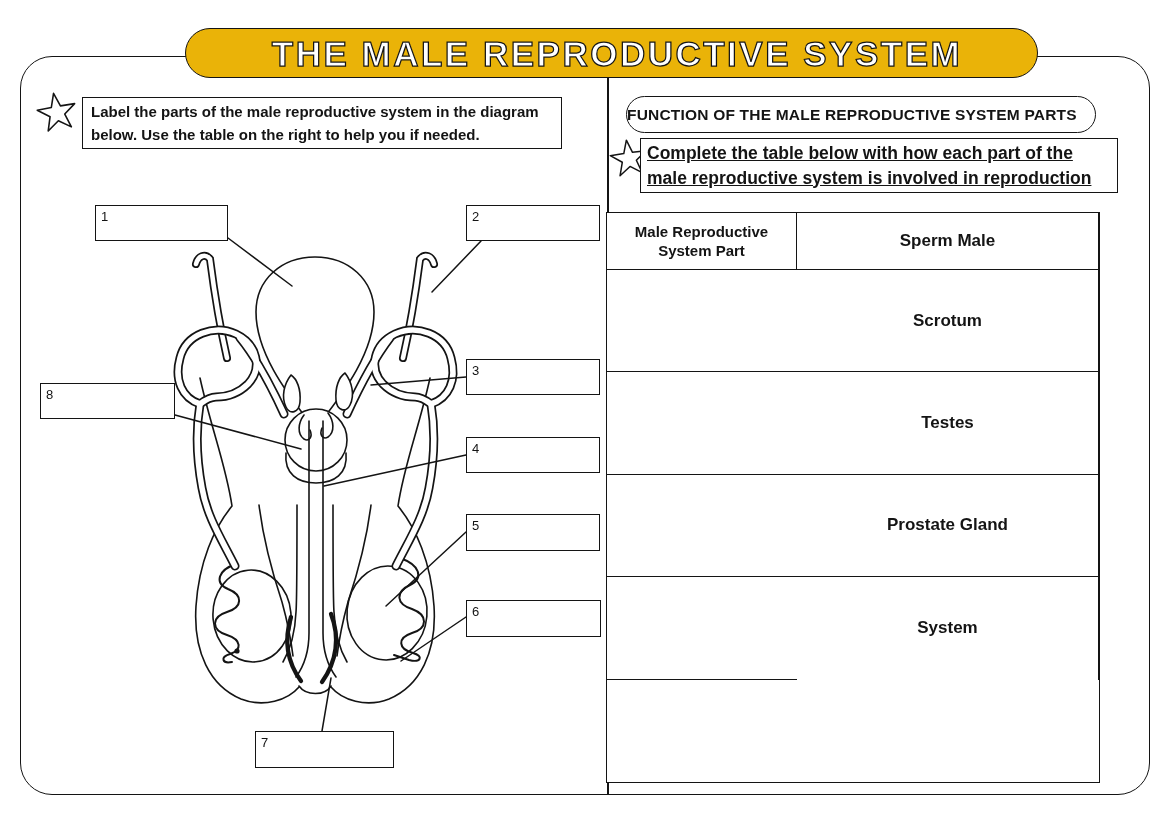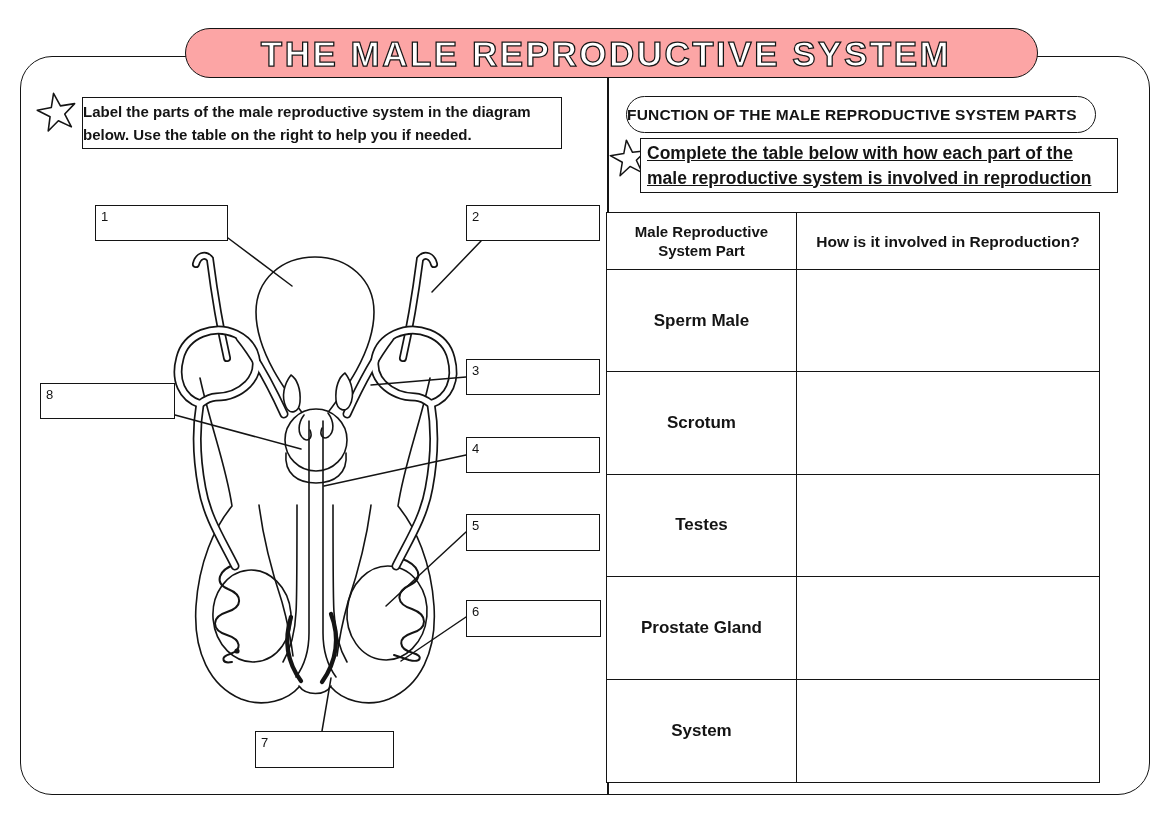--- a/index.html
+++ b/index.html
@@ -8,29 +8,29 @@
     position:relative; width:1170px; height:827px; background:#ffffff;
     font-family:"Liberation Sans","DejaVu Sans",sans-serif; color:#141414; overflow:hidden;
   }
   .outer-border {
     position:absolute; left:20px; top:56px; width:1130px; height:739px;
     border:1.7px solid #141414; border-radius:32px; background:#ffffff; z-index:1;
   }
   .divider { position:absolute; left:607px; top:70px; width:2px; height:725px; background:#141414; z-index:2; }
   .banner {
     position:absolute; left:185px; top:28px; width:853px; height:50px;
-    background:#fca5a5; border:1.6px solid #141414; border-radius:26px; z-index:3;
-    display:flex; align-items:center; justify-content:flex-start;
+    background:#eab308; border:1.6px solid #141414; border-radius:26px; z-index:3;
+    display:flex; align-items:center; justify-content:flex-end;
   }
   .banner svg { display:block; }
   .instr-box {
     position:absolute; background:#ffffff; border:1.7px solid #141414; z-index:4;
     font-weight:600; line-height:24px; display:flex; align-items:center;
   }
-  .instr-left { left:82px; top:97px; width:480px; height:52px; font-size:15px; padding:2px 0; line-height:23px; }
+  .instr-left { left:82px; top:97px; width:480px; height:52px; font-size:15px; padding:2px 8px; line-height:23px; }
   .instr-right { left:640px; top:138px; width:478px; height:55px; font-size:17.5px; padding:2px 6px; line-height:25px;text-decoration:underline; }
   .pill-header {
     position:absolute; left:626px; top:96px; width:470px; height:37px; z-index:4;
     background:#ffffff; border:1.7px solid #141414; border-radius:19px;
     display:flex; align-items:center; justify-content:flex-start;
     font-size:15.5px; font-weight:700; letter-spacing:0.2px;
   }
   .star { position:absolute; z-index:4; }
   .star-left { left:36px; top:92px; }
   .star-right { left:609px; top:139px; }
@@ -162,21 +162,20 @@
   <div class="label-box" style="left:466px; top:205px; width:134px; height:36px;"><span>2</span></div>
   <div class="label-box" style="left:466px; top:359px; width:134px; height:36px;"><span>3</span></div>
   <div class="label-box" style="left:466px; top:437px; width:134px; height:36px;"><span>4</span></div>
   <div class="label-box" style="left:466px; top:514px; width:134px; height:37px;"><span>5</span></div>
   <div class="label-box" style="left:466px; top:600px; width:135px; height:37px;"><span>6</span></div>
   <div class="label-box" style="left:255px; top:731px; width:139px; height:37px;"><span>7</span></div>
   <div class="label-box" style="left:40px;  top:383px; width:135px; height:36px;"><span>8</span></div>
 
   <div class="func-table">
     <div class="cell hdr">Male Reproductive System Part</div>
-    <div class="cell hdr hdr2 last-col">How is it involved in Reproduction?</div>
 
     <div class="cell part">Sperm Male</div>
     <div class="cell answer last-col"></div>
 
     <div class="cell part">Scrotum</div>
     <div class="cell answer last-col"></div>
 
     <div class="cell part">Testes</div>
     <div class="cell answer last-col"></div>
 

